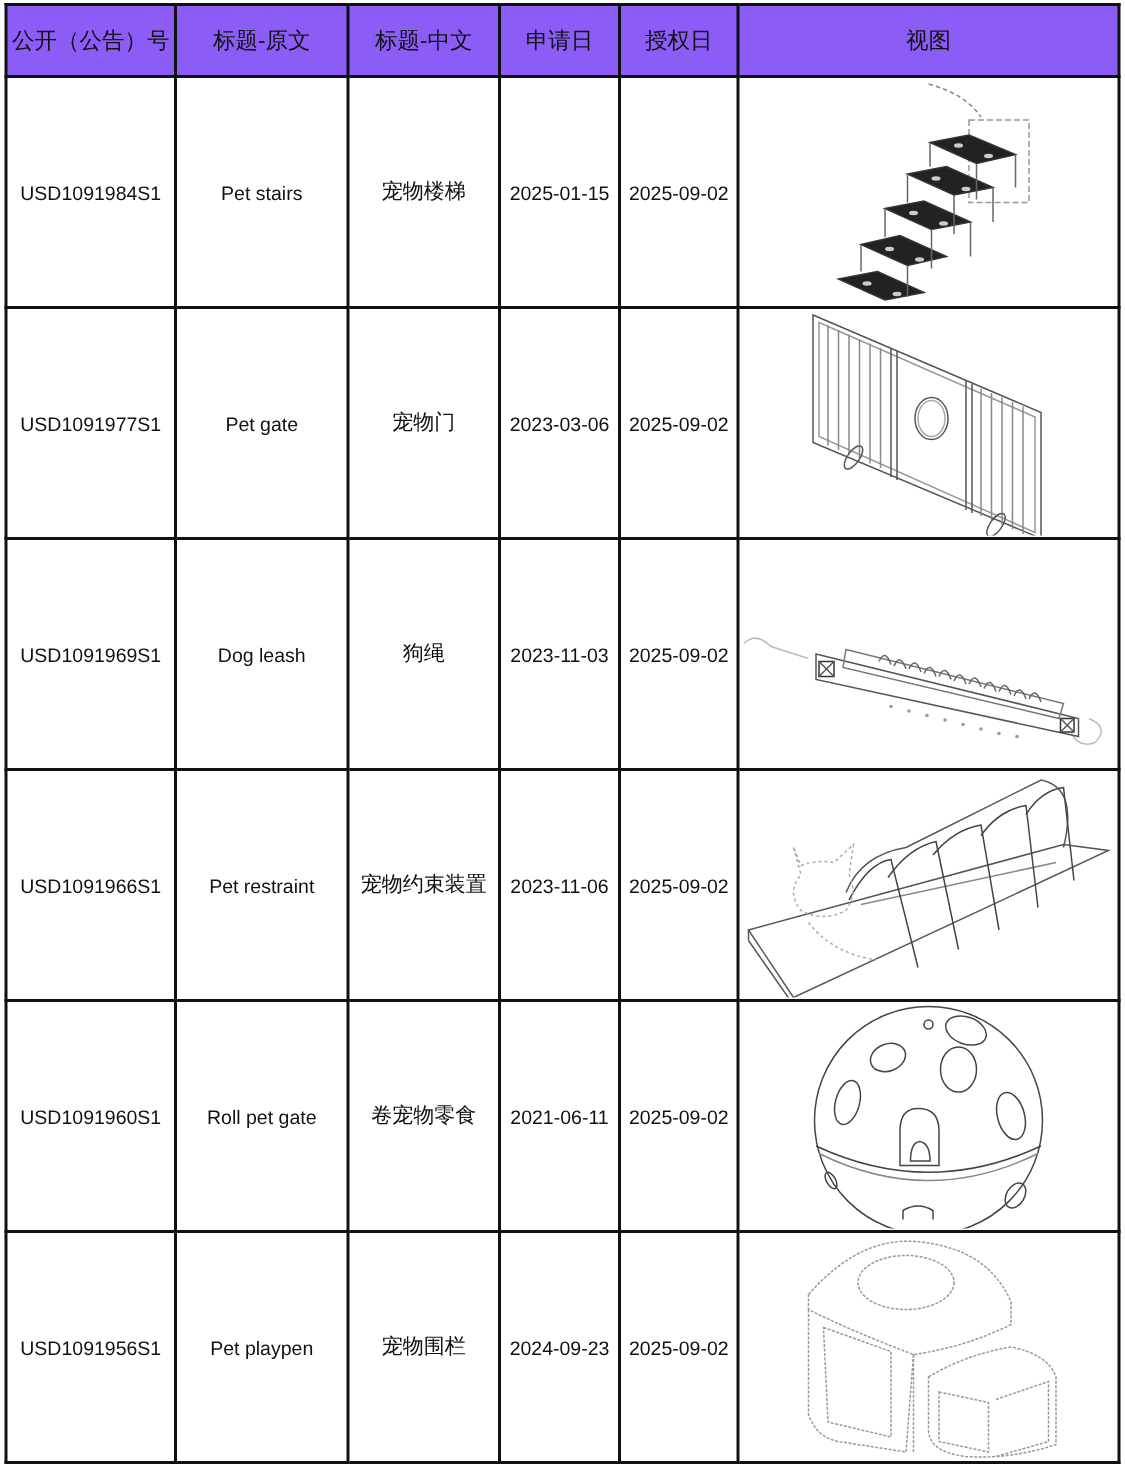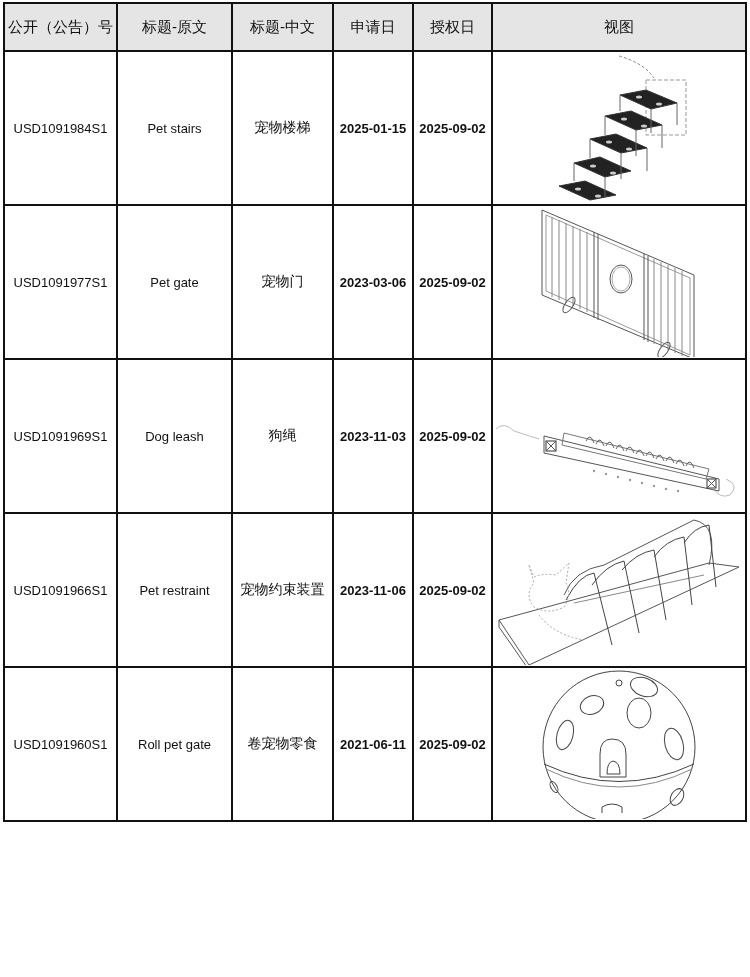--- a/index.html
+++ b/index.html
@@ -1,23 +1,23 @@
 <!DOCTYPE html>
 <html><head>
 <meta charset="utf-8">
 <style>
   html,body{margin:0;padding:0;background:#fff;}
   body{width:750px;height:977px;position:relative;overflow:hidden;font-family:"Liberation Sans","DejaVu Sans",sans-serif;}
   table{position:absolute;left:3px;top:2px;border-collapse:collapse;table-layout:fixed;}
   td,th{border:2px solid #111;padding:0;text-align:center;vertical-align:middle;color:#111;}
-  th{background:#e5e5e5;height:46px;font-size:15px;font-weight:normal;}
+  th{background:#8b5cf6;height:46px;font-size:15px;font-weight:normal;}
   th.bold{font-weight:normal;}
   td{height:152px;font-size:13px;margin-top:44px;}
   td.zh{font-size:14px;}
-  td.date{font-size:13px;font-weight:bold;}
+  td.date{font-size:13px;}
   td.img{padding:0;}
   td.img svg{display:block;margin:0 auto;}
 </style>
 </head>
 <body>
 
 <table>
   <colgroup>
     <col style="width:113px">
       <col style="width:115px">
@@ -211,14 +211,33 @@
           <path d="M106 108 L106 85 Q106 70 118 70 Q132 70 132 85 L132 108 Z"></path>
           <path d="M113 105 Q113 93 119 92 Q126 93 126 105 Z"></path>
           <ellipse cx="180" cy="75" rx="9" ry="16" transform="rotate(-15 180 75)"></ellipse>
           <path d="M108 144 L108 138 Q118 132 128 138 L128 144"></path>
           <ellipse cx="183" cy="128" rx="6" ry="9" transform="rotate(30 183 128)"></ellipse>
           <ellipse cx="60" cy="118" rx="3" ry="6" transform="rotate(-30 60 118)"></ellipse>
         </svg>
       </td>
     </tr>
 
+    <tr>
+      <td>USD1091956S1</td>
+      <td>Pet playpen</td>
+      <td class="zh">宠物围栏</td>
+      <td class="date">2024-09-23</td>
+      <td class="date">2025-09-02</td>
+      <td class="img">
+        <svg width="250" height="150" viewBox="0 0 250 150" fill="none" stroke="#999" stroke-width="1" stroke-dasharray="2,1">
+          <path d="M45 40 Q80 0 120 5 Q165 10 180 45 L180 60 Q150 75 115 80 Q75 65 45 50 Z"></path>
+          <ellipse cx="110" cy="32" rx="32" ry="18"></ellipse>
+          <path d="M45 50 L45 120 Q50 135 65 138 L110 145 L115 80"></path>
+          <path d="M55 62 L100 78 L100 135 L58 125 Z"></path>
+          <path d="M115 80 L115 145"></path>
+          <path d="M125 95 Q150 80 180 75 Q205 80 210 95 L210 140 Q180 150 150 148 Q125 145 125 130 Z"></path>
+          <path d="M132 105 L165 112 L165 145 L132 138 Z"></path>
+          <path d="M170 110 L205 98 L205 138 L170 148"></path>
+        </svg>
+      </td>
+    </tr>
   </tbody>
 </table>
 
 </body></html>

